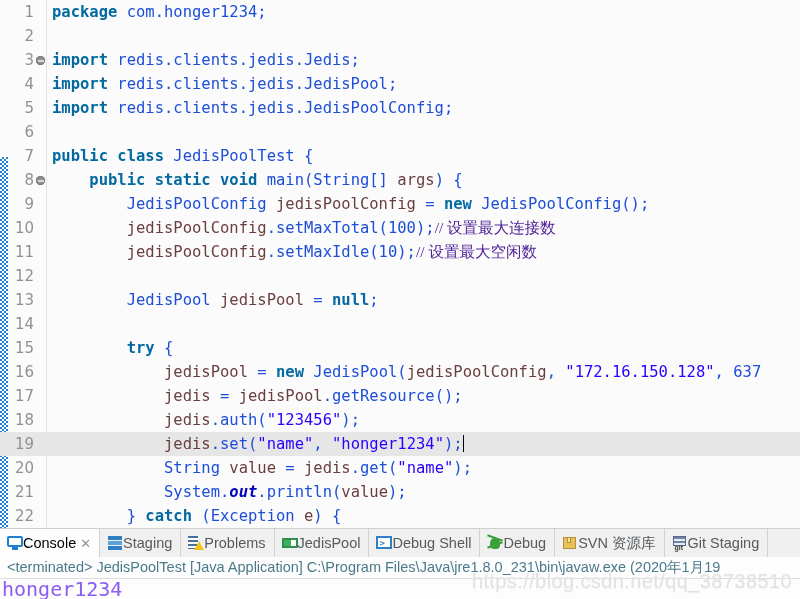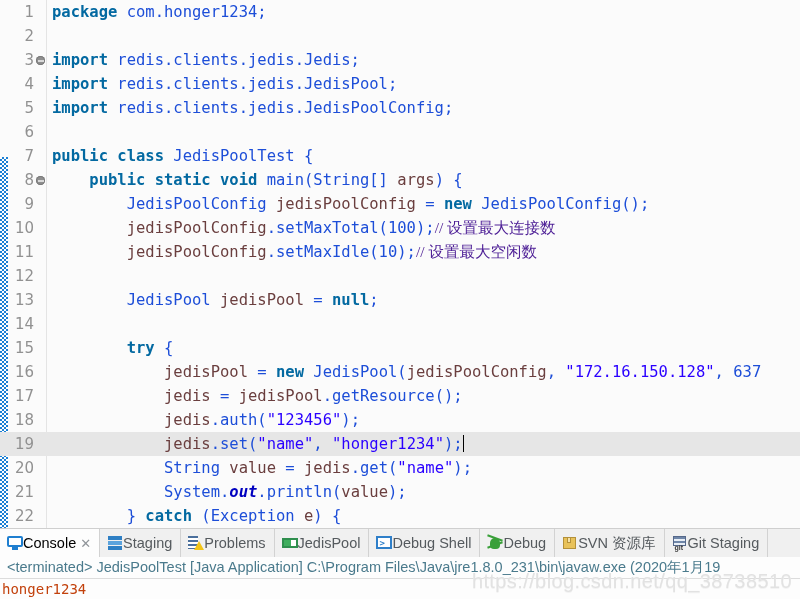--- a/index.html
+++ b/index.html
@@ -266,23 +266,23 @@
     white-space: nowrap;
     overflow: hidden;
     border-bottom: 1px solid #dcdcdc;
     position: relative;
   }
   .console-out {
     height: 21px;
     line-height: 20px;
     padding-left: 2px;
     background: #fdfdfd;
-    color: #c2410c;
+    color: #8b5cf6;
     font-family: "DejaVu Sans Mono", monospace;
-    font-size: 14px;
+    font-size: 20px;
     white-space: pre;
   }
   .watermark {
     position: absolute;
     right: 8px;
     top: 570px;
     color: #e2e2e2;
     font-family: Liberation Sans, sans-serif;
     font-size: 20px;
     letter-spacing: 0.4px;

